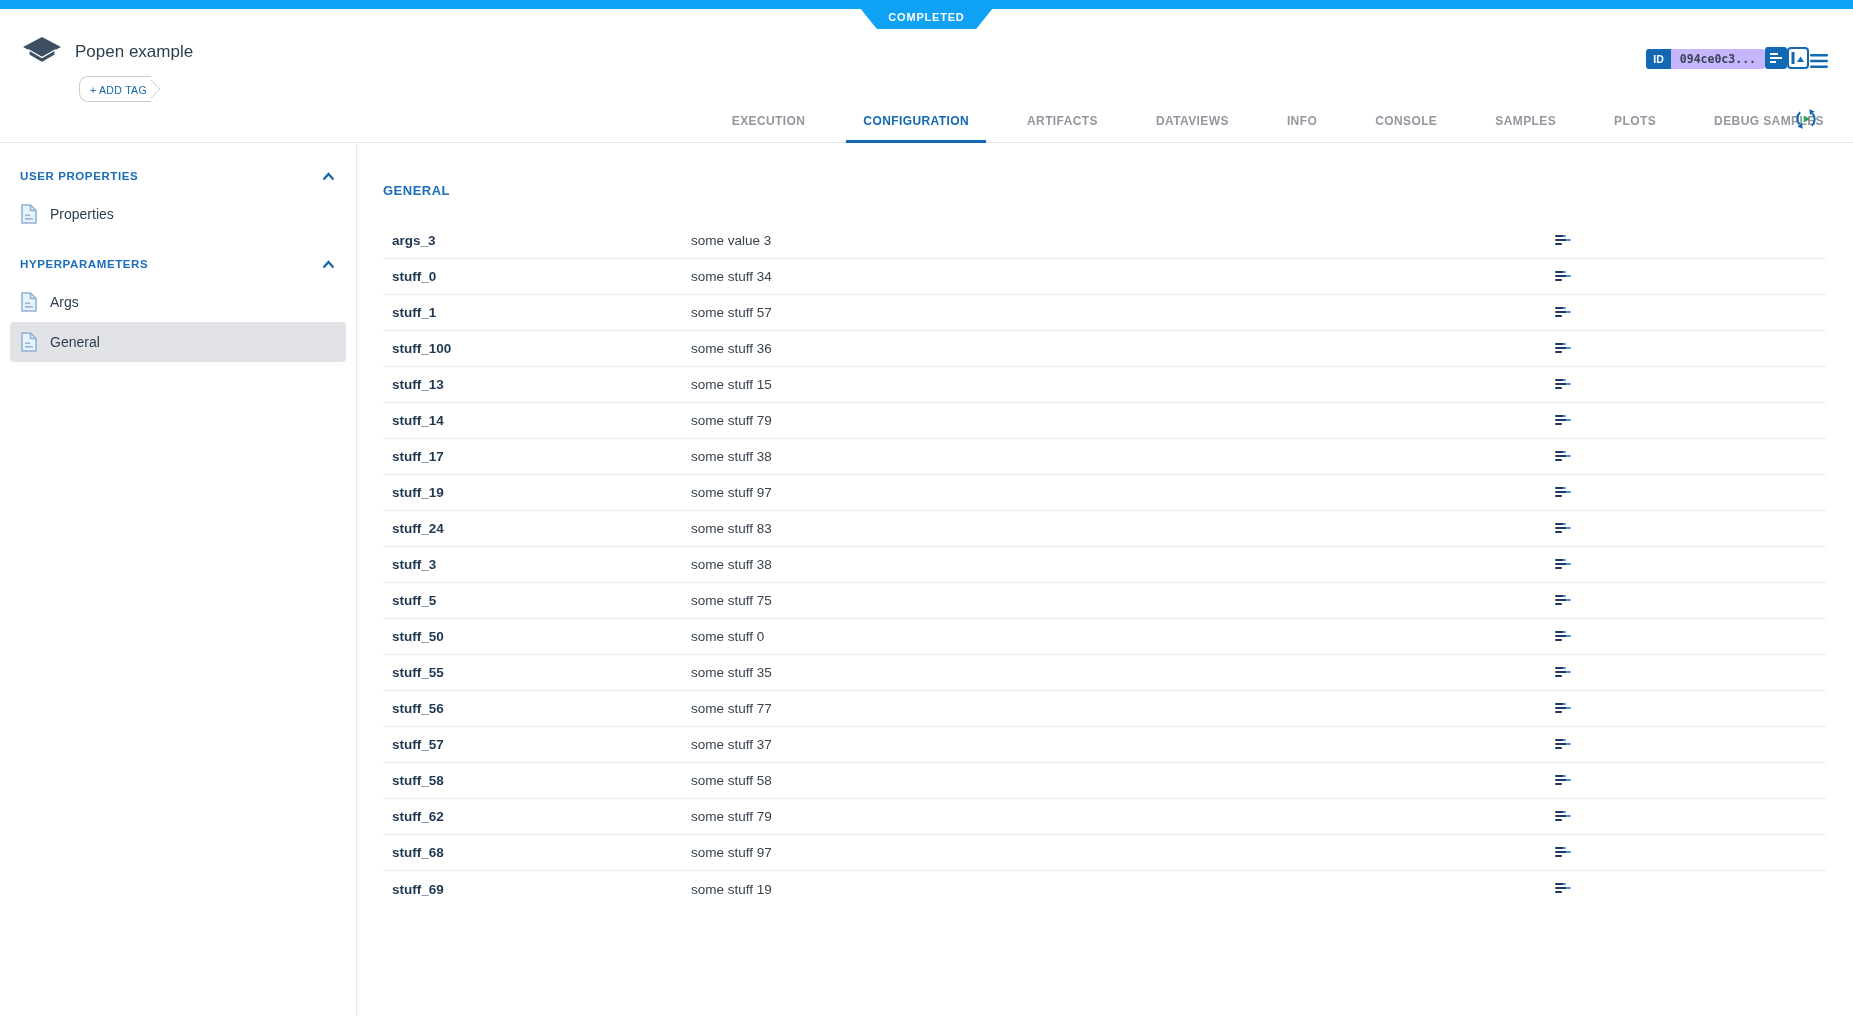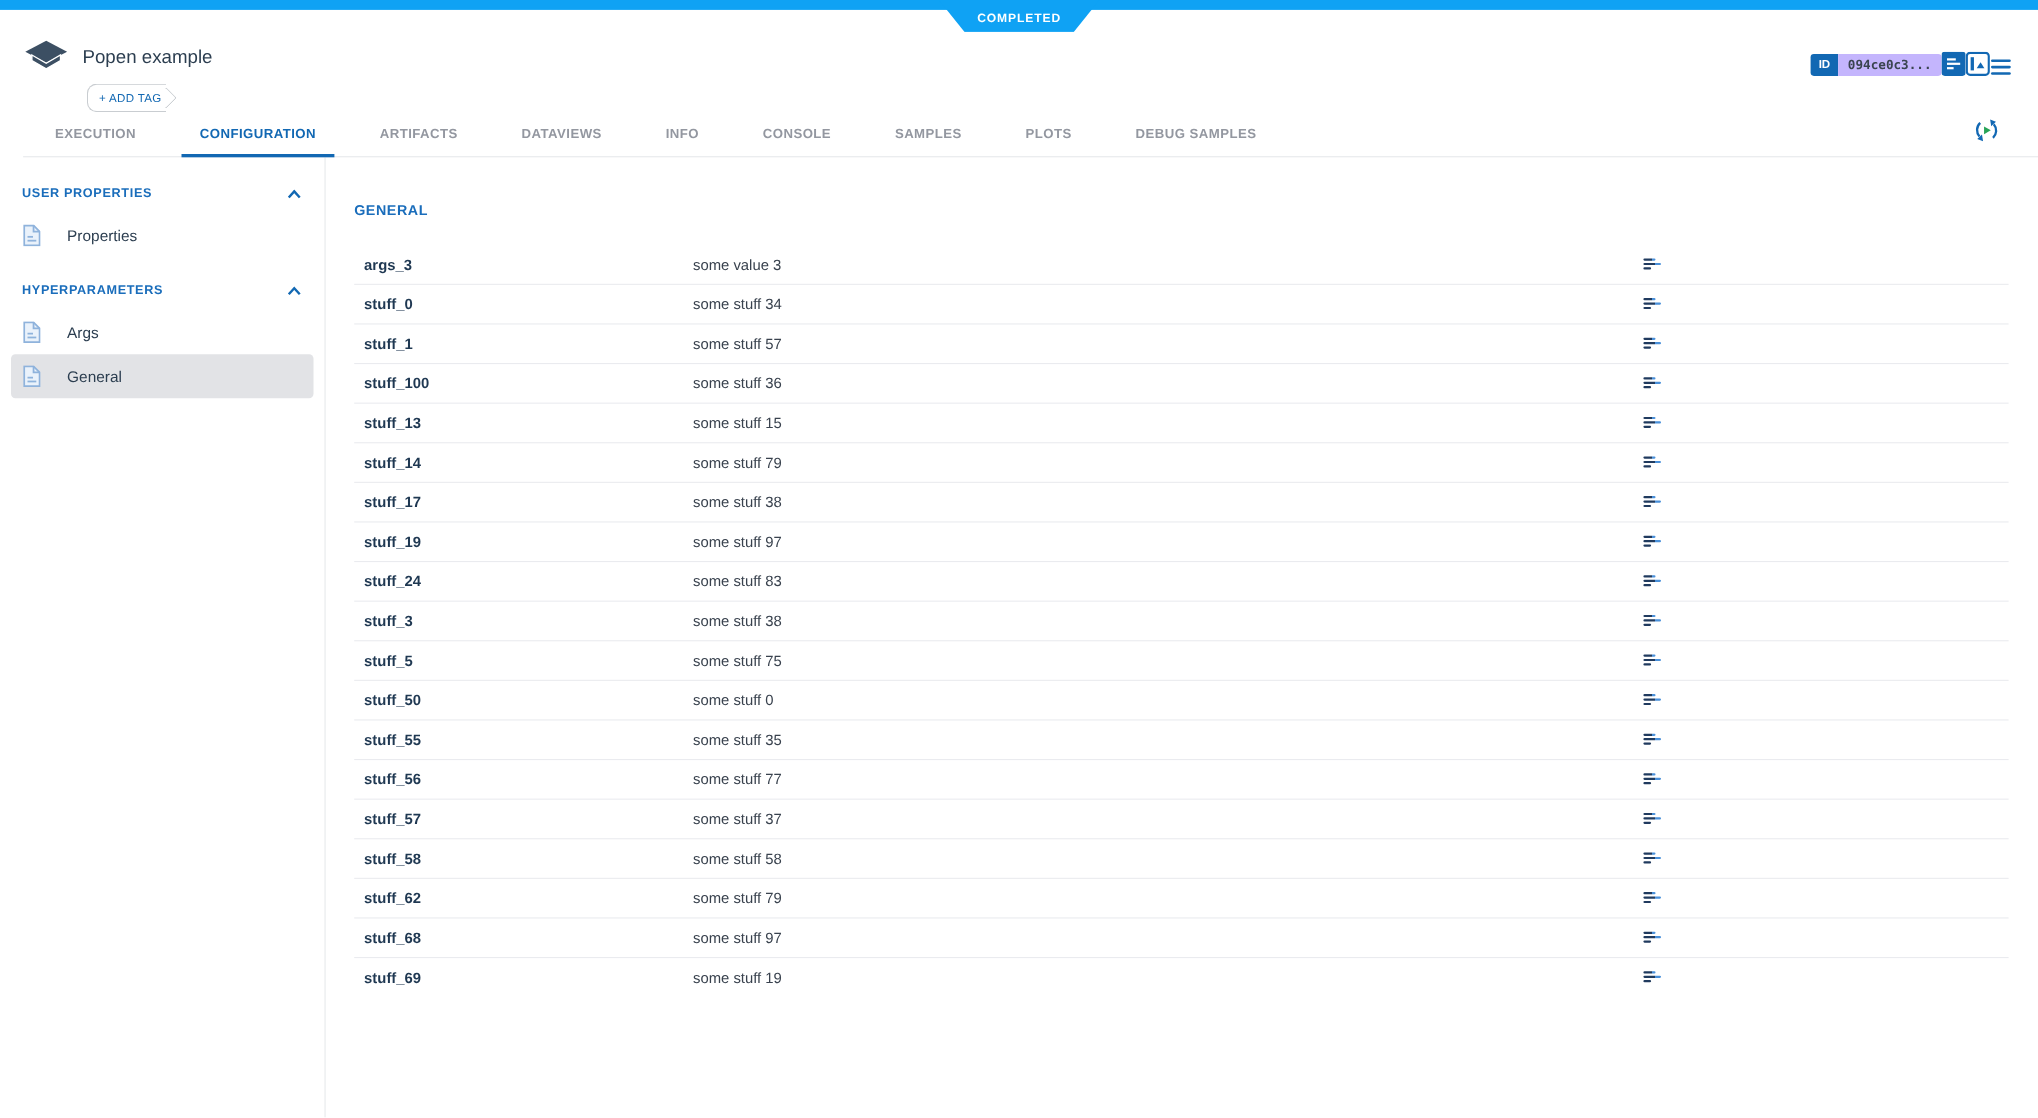--- a/index.html
+++ b/index.html
@@ -36,36 +36,36 @@
     font-weight:normal;letter-spacing:.3px;}
   .header-right{position:absolute;right:24px;top:38px;display:flex;align-items:flex-end;}
   .id-badge{display:flex;align-items:stretch;cursor:pointer;}
   .id-chip{background:var(--accent);color:#fff;font-size:10.5px;font-weight:bold;
     padding:4px 7px;border-radius:3px 0 0 3px;display:flex;align-items:center;}
   .id-value{background:#c4b5fd;color:#3a4450;font-family:"DejaVu Sans Mono",monospace;
     font-size:11.5px;padding:3px 9px;border-radius:0 3px 3px 0;display:flex;align-items:center;font-weight:bold;}
   .hdr-icon{cursor:pointer;display:flex;align-items:center;}
   
   .tabbar{height:43px;border-bottom:1px solid var(--line);display:flex;
-    justify-content:flex-start;position:relative;margin-left:21px;}
+    justify-content:flex-end;position:relative;}
   .tab{padding:0 17px;margin:0 12px;display:flex;align-items:center;font-size:12px;
     font-weight:bold;color:var(--tab-gray);letter-spacing:.4px;position:relative;cursor:pointer;}
   .tab.active{color:var(--accent);}
   .tab.active::after{content:'';position:absolute;left:0;right:0;bottom:-1px;height:3px;
     background:var(--accent);}
   .refresh-btn{position:absolute;right:34px;top:50%;transform:translateY(-50%);cursor:pointer;}
   
   .main{display:flex;height:873px;}
-  .sidebar{width:296px;flex:none;border-right:1px solid var(--line);padding-top:27px;}
+  .sidebar{width:357px;flex:none;border-right:1px solid var(--line);padding-top:27px;}
   .section{margin-bottom:24px;}
   .section-header{display:flex;justify-content:space-between;align-items:center;
     padding:0 21px 0 20px;margin-bottom:12px;cursor:pointer;}
   .section-title{color:var(--side-head);font-size:11.5px;font-weight:bold;letter-spacing:.6px;}
   .side-item{display:flex;align-items:center;height:40px;margin:0 10px;padding:0 11px;
-    border-radius:4px;font-size:14px;color:#2c3e50;gap:24px;cursor:pointer;}
+    border-radius:4px;font-size:14px;color:#2c3e50;gap:13px;cursor:pointer;}
   .side-item.selected{background:#e2e3e6;}
   
   .content{flex:1;padding:40px 27px 0 26px;}
   .content-title{color:var(--side-head);font-size:13px;font-weight:bold;letter-spacing:.5px;}
   .param-table{margin-top:25px;}
   .param-row{display:grid;grid-template-columns:308px 864px 1fr;align-items:center;height:36px;
     border-bottom:1px solid #eaebef;}
   .param-row:last-child{border-bottom:none;}
   .param-name{font-weight:bold;color:var(--name-col);font-size:13.5px;padding-left:9px;}
   .param-value{color:var(--value-col);font-size:13.5px;}

